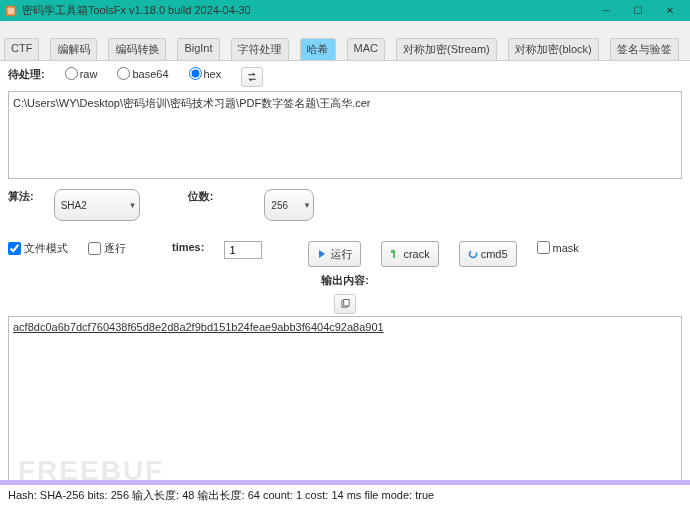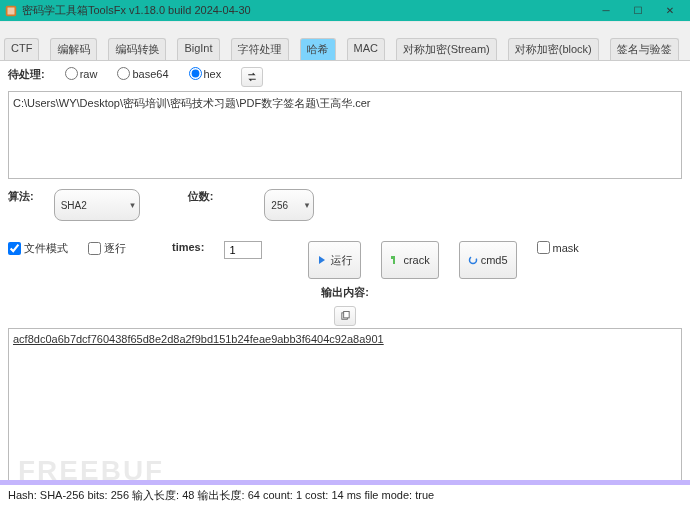--- a/index.html
+++ b/index.html
@@ -115,21 +115,21 @@
       width: 38px;
       border: 1px solid #aaa;
       padding: 2px 4px;
       font-size: 11px;
       text-align: left;
       background: #fff;
     }
     .btn {
       border: 1px solid #aaa;
       background: linear-gradient(#fdfdfd,#ececec);
-      padding: 18px 8px;
+      padding: 12px 8px;
       font-size: 11px;
       border-radius: 3px;
       cursor: pointer;
       display: flex; align-items: center; gap: 3px;
       height: 21px;
     }
     .btn .ico { width: 10px; height: 10px; display: inline-block; }
     .checkbox { display: flex; align-items: center; gap: 3px; font-size: 11px; }
     .checkbox input { margin: 0; }
     .output-area { height: 280px; text-decoration: underline; }

